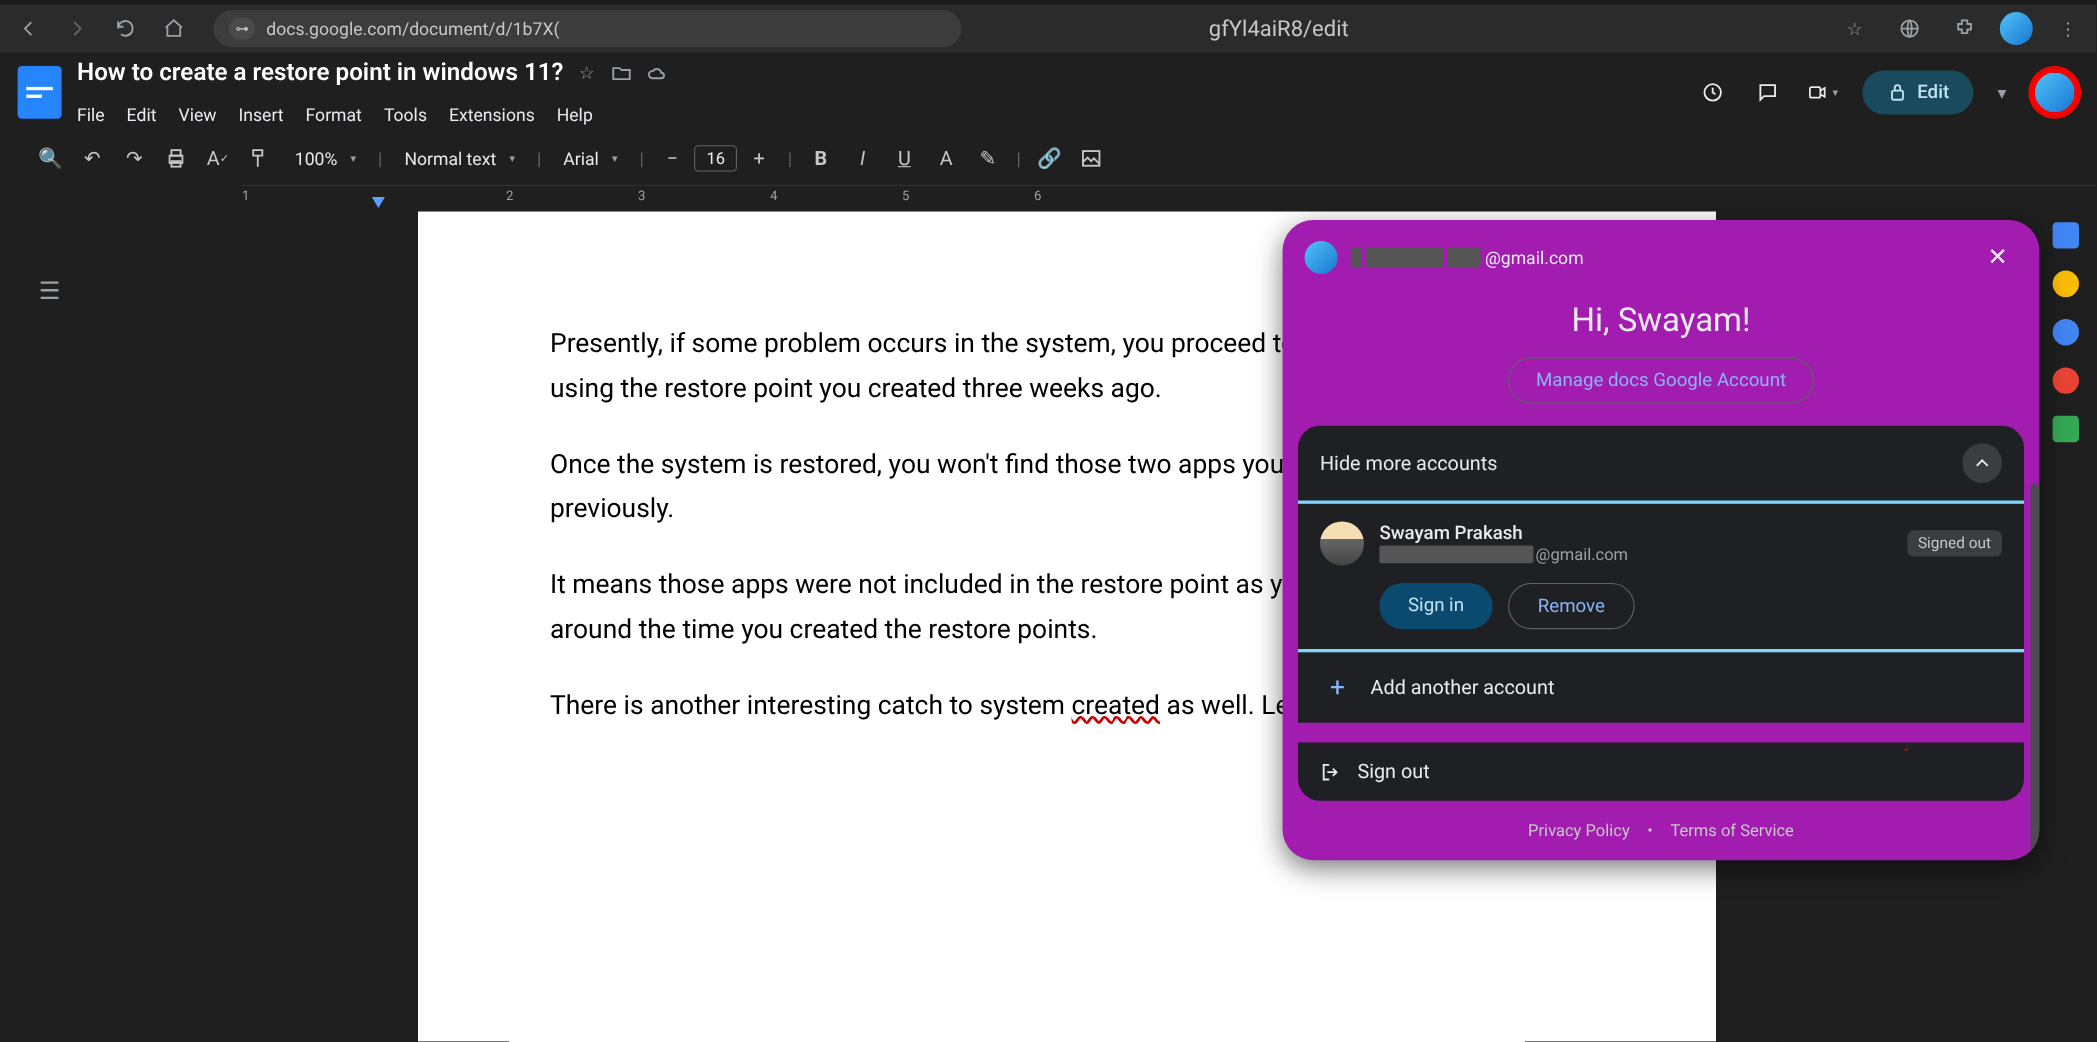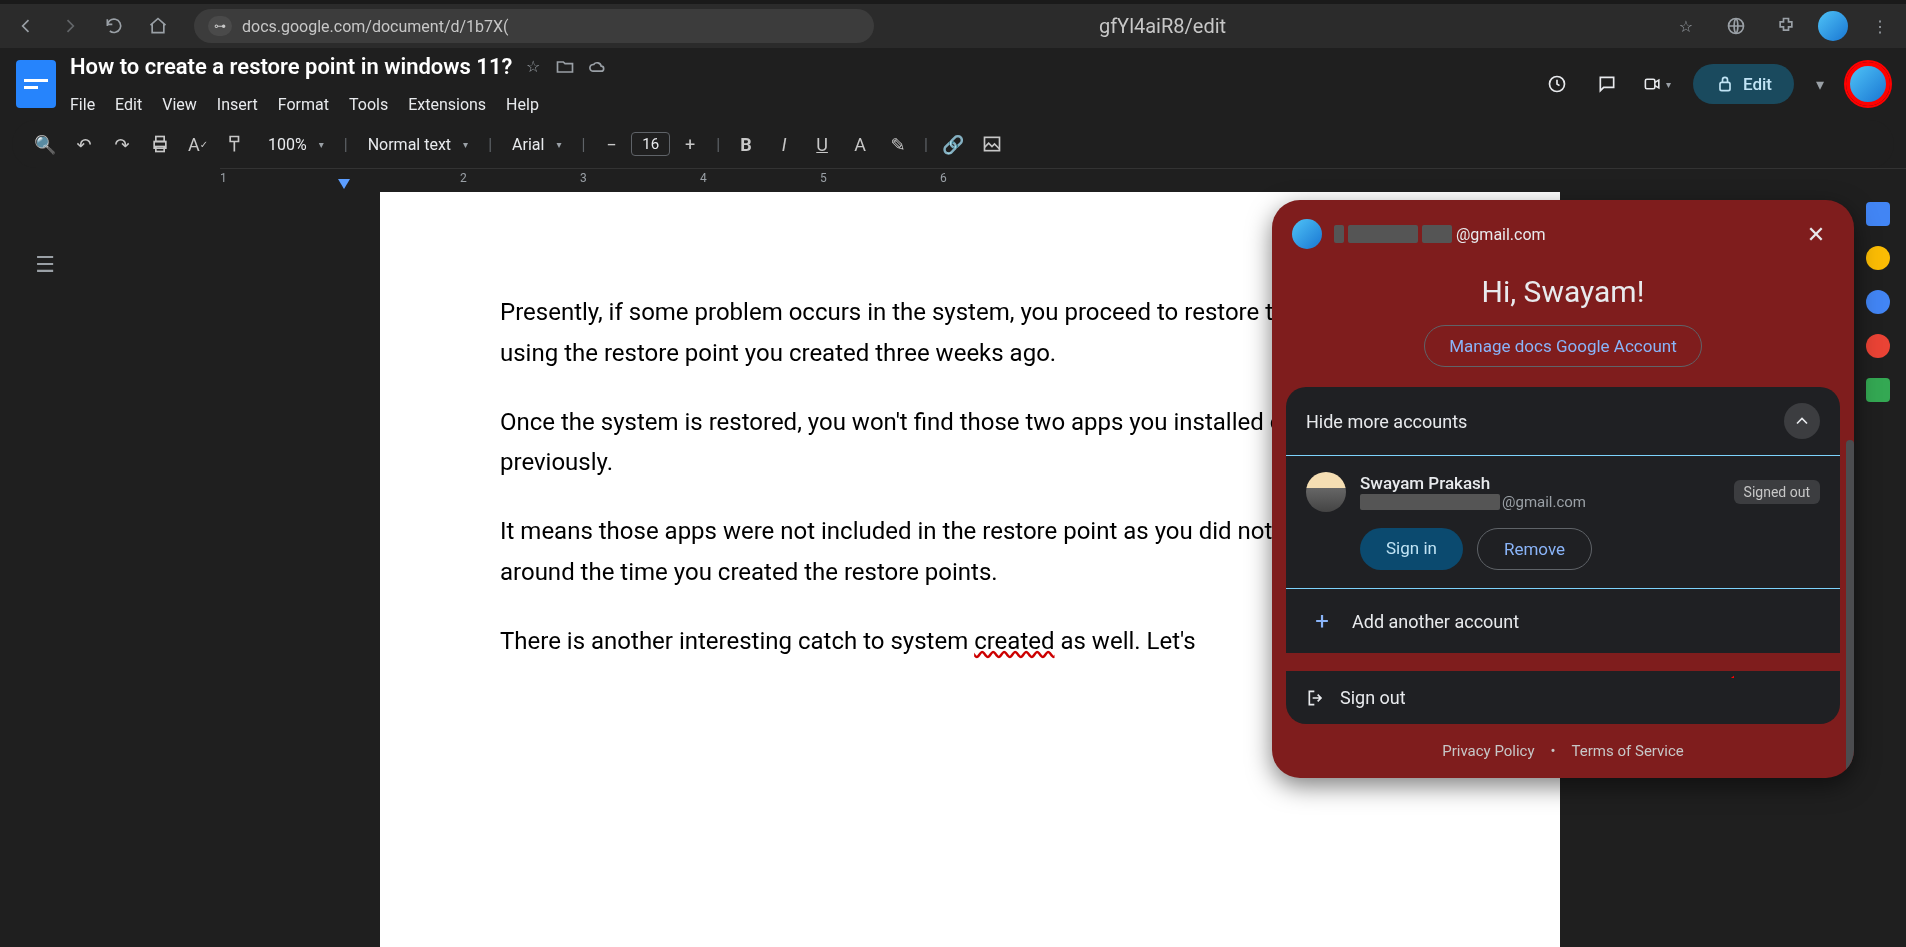--- a/index.html
+++ b/index.html
@@ -53,31 +53,31 @@
 .page-wrap { flex: 1; background: #1f1f1f; display: flex; justify-content: center; overflow: hidden; }
 .page { width: 1180px; background: #fff; color: #000; padding: 100px 120px; font-family: Arial; font-size: 24px; line-height: 1.7; }
 .page p { margin-bottom: 28px; }
 .underline { text-decoration: underline; text-decoration-color: #c00; text-decoration-style: wavy; }
 
 
 .side-icons { width: 56px; background: #1f1f1f; display: flex; flex-direction: column; align-items: center; gap: 20px; padding-top: 10px; }
 .side-icon { width: 24px; height: 24px; border-radius: 4px; }
 
 
-.account-popup { position: absolute; top: 200px; right: 52px; width: 582px; background: #7f1d1d; border-radius: 28px; box-shadow: 0 8px 24px rgba(0,0,0,0.5); padding: 0; overflow: hidden; z-index: 100; }
+.account-popup { position: absolute; top: 200px; right: 52px; width: 688px; background: #a21caf; border-radius: 28px; box-shadow: 0 8px 24px rgba(0,0,0,0.5); padding: 0; overflow: hidden; z-index: 100; }
 .popup-header { display: flex; align-items: center; padding: 16px 20px; gap: 12px; }
 .popup-avatar-sm { width: 30px; height: 30px; border-radius: 50%; background: linear-gradient(135deg,#4fc3f7,#1976d2); }
 .email-redact { display: flex; align-items: center; gap: 4px; }
 .redact-box { background: #555; height: 18px; border-radius: 2px; }
 .popup-close { margin-left: auto; color: #e8eaed; font-size: 22px; width: 36px; height: 36px; display: flex; align-items: center; justify-content: center; cursor: pointer; }
 .popup-greet { text-align: center; font-size: 30px; font-weight: 400; margin: 6px 0 16px; }
 .manage-btn { display: block; margin: 0 auto 20px; padding: 10px 24px; border: 1px solid #5f6368; border-radius: 22px; color: #8ab4f8; font-size: 17px; background: transparent; cursor: pointer; }
 .popup-section { background: #1f2023; margin: 0 14px; border-radius: 20px 20px 0 0; }
 .section-row { display: flex; align-items: center; padding: 16px 20px; gap: 14px; cursor: pointer; }
-.section-row.bordered { border-top: 1px solid #7dd3fc; }
+.section-row.bordered { border-top: 3px solid #7dd3fc; }
 .chevron-circ { width: 36px; height: 36px; border-radius: 50%; background: #3c3d40; display: flex; align-items: center; justify-content: center; margin-left: auto; }
 .acct-avatar { width: 40px; height: 40px; border-radius: 50%; background: linear-gradient(#f5deb3 40%, #666 40%, #444); }
 .acct-info { flex: 1; }
 .acct-name { font-size: 17px; font-weight: 500; }
 .acct-mail { font-size: 15px; color: #9aa0a6; display: flex; align-items: center; gap: 2px; }
 .signed-out { background: #3c3d40; padding: 4px 10px; border-radius: 6px; font-size: 14px; color: #c7c7c7; }
 .acct-btns { display: flex; gap: 14px; padding: 0 20px 18px 74px; }
 .signin-btn { background: #0b4a6f; color: #c1e4f5; padding: 10px 26px; border-radius: 22px; font-size: 17px; cursor: pointer; }
 .remove-btn { border: 1px solid #5f6368; color: #8ab4f8; padding: 10px 26px; border-radius: 22px; font-size: 17px; cursor: pointer; text-align: center; }
 .plus-circ { width: 32px; height: 32px; border-radius: 50%; background: transparent; color: #8ab4f8; font-size: 24px; display: flex; align-items: center; justify-content: center; }

